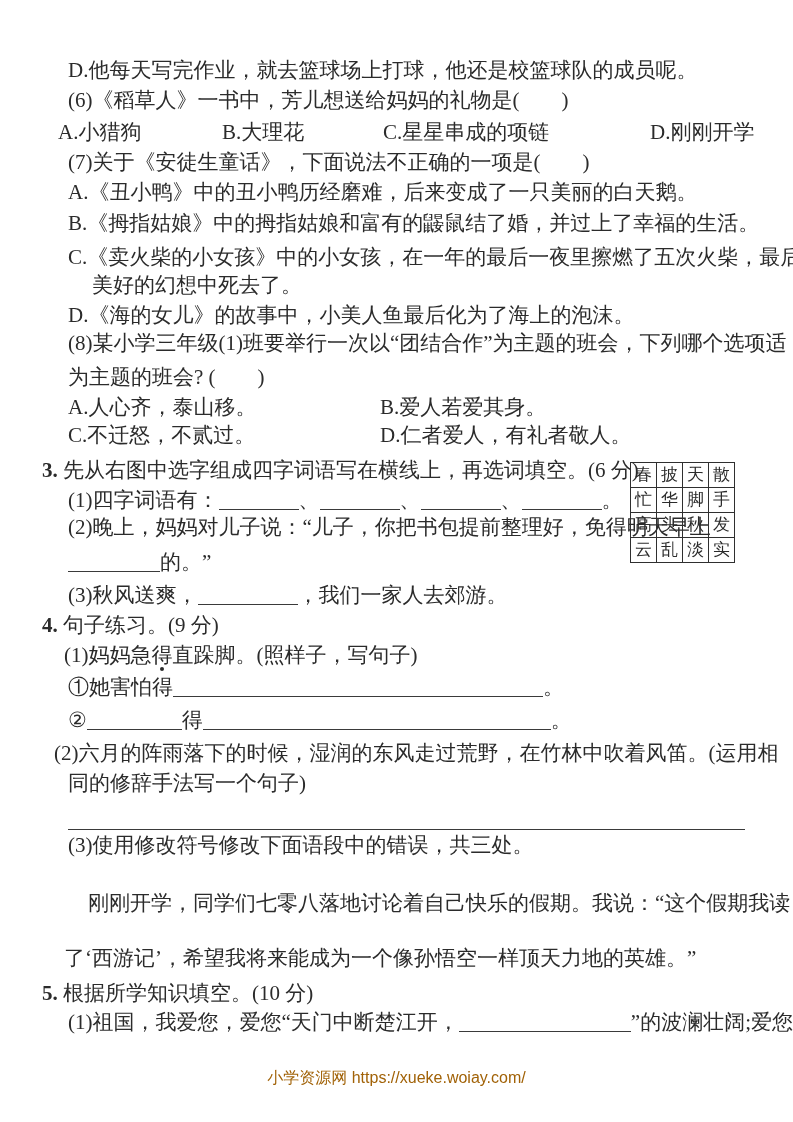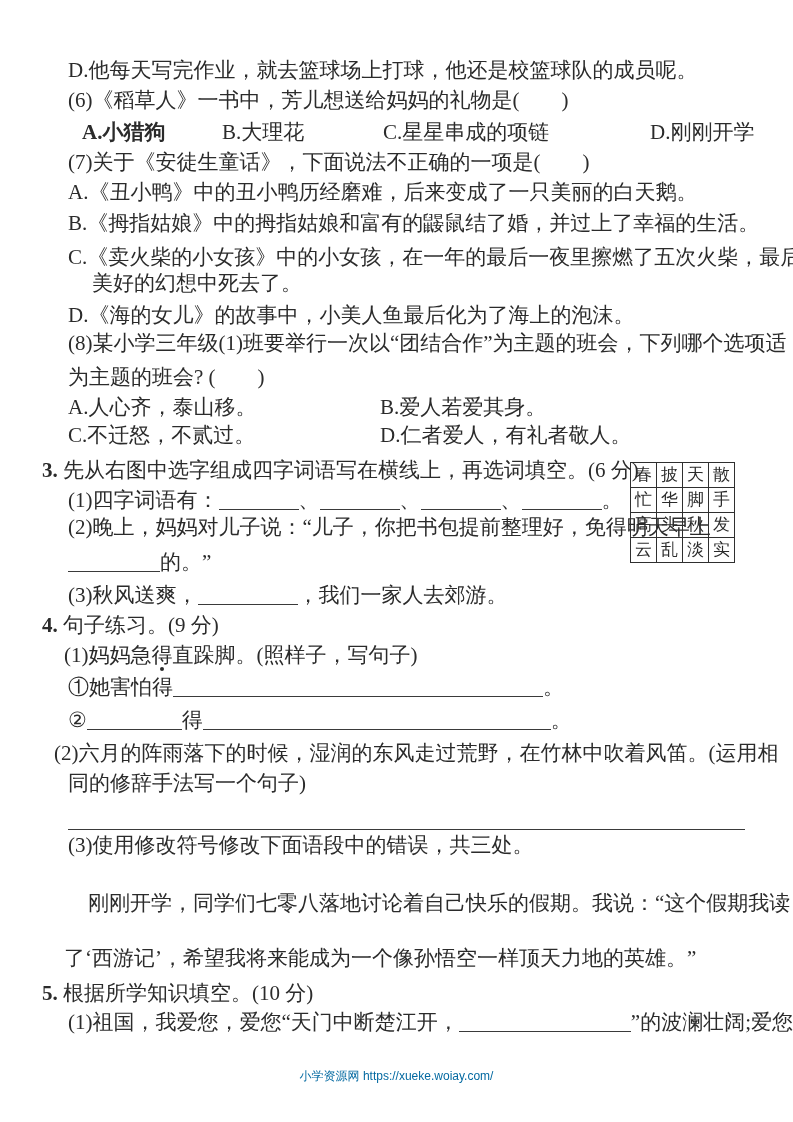--- a/index.html
+++ b/index.html
@@ -40,46 +40,46 @@
     width:25px;height:24px;
     border:1px solid #2f2f2f;
     text-align:center;vertical-align:middle;
     font-size:17px;line-height:24px;
     padding:0;color:#2b2b2b;
   }
   .footer-site{
     position:absolute;left:0;right:0;top:1068px;
     text-align:center;
     font-family:"Liberation Sans","DejaVu Sans",sans-serif;
-    font-size:12px;color:#0369a1;
+    font-size:16px;color:#a16207;
   }
   .footer-page{
     position:absolute;left:0;right:0;top:1091px;
     text-align:center;
     font-family:"Liberation Sans","DejaVu Sans",sans-serif;
     font-size:17px;color:#3f3f3f;
     letter-spacing:6px;
   }
 </style>
 </head>
 <body>
 
 <div id="page">
   <div id="lines-host">
       <div class="line" style="top: 56px; left: 68px;"><span>D.他每天写完作业，就去篮球场上打球，他还是校篮球队的成员呢。</span></div>
       <div class="line" style="top: 86px; left: 68px;"><span>(6)《稻草人》一书中，芳儿想送给妈妈的礼物是(　　)</span></div>
-      <div class="line" style="top: 118px; left: 82px; font-weight: bold;"><span>A.小猎狗</span></div>
+      <div class="line" style="top: 118px; left: 58px;"><span>A.小猎狗</span></div>
       <div class="line" style="top: 118px; left: 222px;"><span>B.大理花</span></div>
       <div class="line" style="top: 118px; left: 383px;"><span>C.星星串成的项链</span></div>
       <div class="line" style="top: 118px; left: 650px;"><span>D.刚刚开学</span></div>
       <div class="line" style="top: 148px; left: 68px;"><span>(7)关于《安徒生童话》，下面说法不正确的一项是(　　)</span></div>
       <div class="line" style="top: 178px; left: 68px;"><span>A.《丑小鸭》中的丑小鸭历经磨难，后来变成了一只美丽的白天鹅。</span></div>
       <div class="line" style="top: 209px; left: 68px;"><span>B.《拇指姑娘》中的拇指姑娘和富有的鼹鼠结了婚，并过上了幸福的生活。</span></div>
       <div class="line" style="top: 243px; left: 68px;"><span>C.《卖火柴的小女孩》中的小女孩，在一年的最后一夜里擦燃了五次火柴，最后在</span></div>
-      <div class="line" style="top: 271px; left: 92px; font-family: Liberation Mono, monospace;"><span>美好的幻想中死去了。</span></div>
+      <div class="line" style="top: 271px; left: 92px;"><span>美好的幻想中死去了。</span></div>
       <div class="line" style="top: 301px; left: 68px;"><span>D.《海的女儿》的故事中，小美人鱼最后化为了海上的泡沫。</span></div>
       <div class="line" style="top: 329px; left: 68px;"><span>(8)某小学三年级(1)班要举行一次以“团结合作”为主题的班会，下列哪个选项适</span></div>
       <div class="line" style="top: 363px; left: 68px;"><span>为主题的班会? (　　)</span></div>
       <div class="line" style="top: 393px; left: 68px;"><span>A.人心齐，泰山移。</span></div>
       <div class="line" style="top: 393px; left: 380px;"><span>B.爱人若爱其身。</span></div>
       <div class="line" style="top: 421px; left: 68px;"><span>C.不迁怒，不贰过。</span></div>
       <div class="line" style="top: 421px; left: 380px;"><span>D.仁者爱人，有礼者敬人。</span></div>
       <div class="line" style="top: 456px; left: 42px;"><span class="bold">3.</span><span> 先从右图中选字组成四字词语写在横线上，再选词填空。(6 分)</span></div>
       <div class="line" style="top: 486px; left: 68px;"><span>(1)四字词语有：</span><span class="blank" style="width: 80px;"></span><span>、</span><span class="blank" style="width: 80px;"></span><span>、</span><span class="blank" style="width: 80px;"></span><span>、</span><span class="blank" style="width: 80px;"></span><span>。</span></div>
       <div class="line" style="top: 513px; left: 68px;"><span>(2)晚上，妈妈对儿子说：“儿子，你把书包提前整理好，免得明天早上</span></div>

